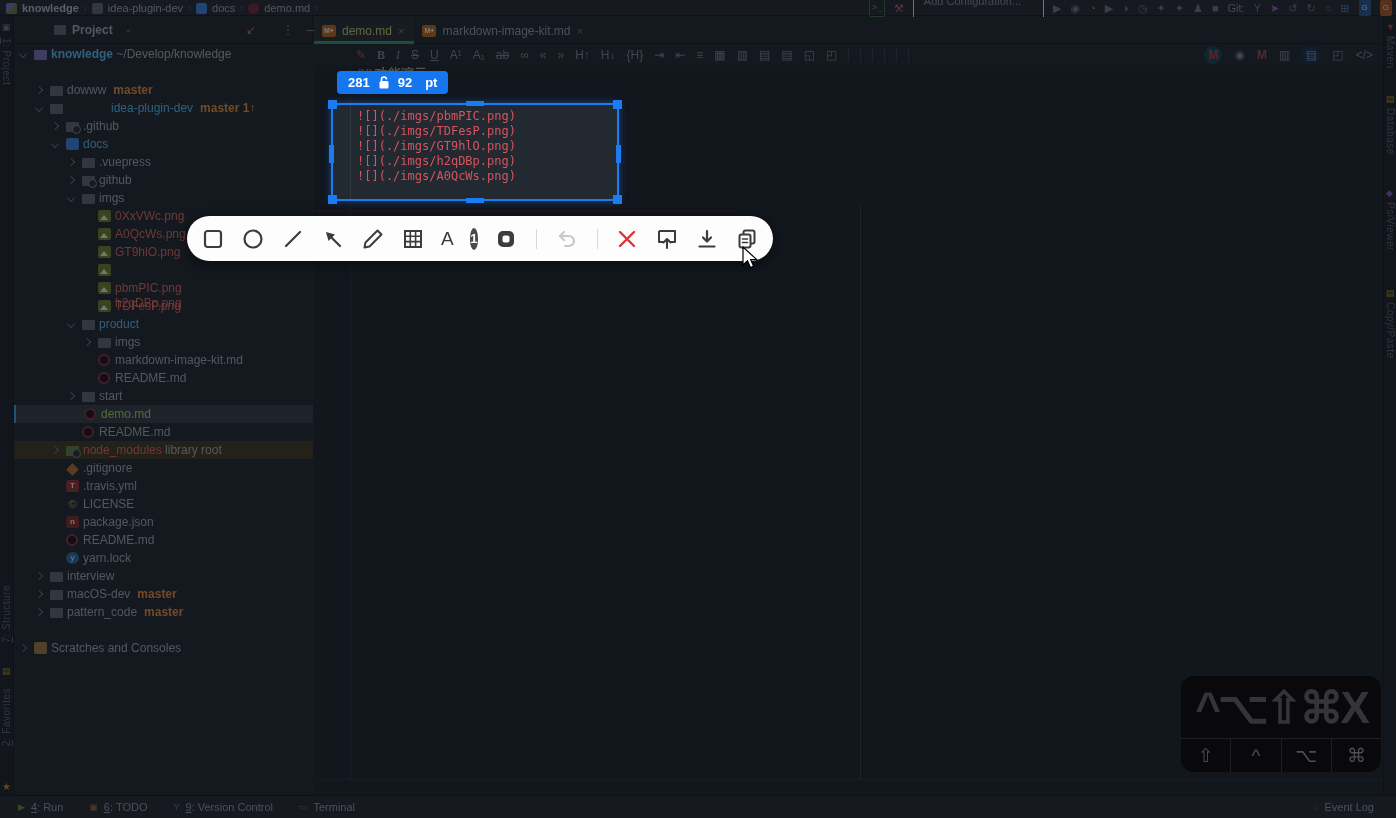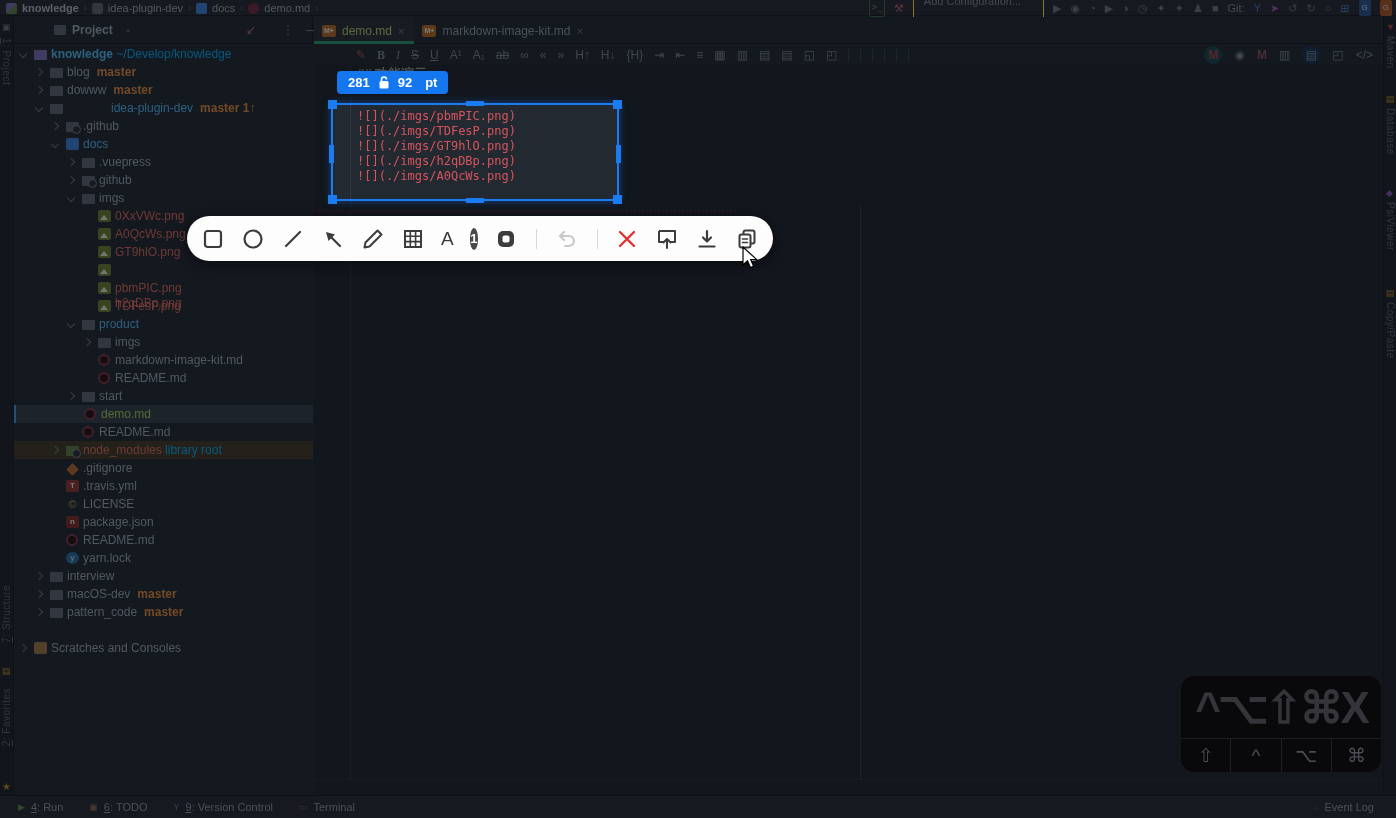--- a/index.html
+++ b/index.html
@@ -87,21 +87,21 @@
   .ic-license { color:#b89a4a; font-size:11px; line-height:12px; }
   .ic-npm { background:#7e3430; border-radius:2px; color:#e8d8d8; font-weight:bold; }
   .ic-yarn { background:#2d6f9e; border-radius:50%; color:#d8e4ec; }
   .ic-lib { background:#7a68b0; border-radius:2px 3px 3px 2px; border-left:3px solid #574a85; }
   .ic-scratch { background:#9a7848; border-radius:2px; }
   .tl { color:#9aa4ad; }
   .tl.cyan { color:#55b5ea; }
   .tl.bold { font-weight:bold; }
   .tl.red { color:#d0685c; }
   .tl.green { color:#9ac858; }
-  .tm { color:#0ea5e9; }
+  .tm { color:#a3a3a3; }
   .tb { color:#d98a42; font-weight:bold; margin-left:7px; }
   .ttext { position:absolute; top:0; white-space:nowrap; }
   
   #editor { position:absolute; left:314px; top:65px; width:1069px; height:730px; background:#222930; }
   #gutterline { position:absolute; left:36px; top:0; bottom:15px; border-left:1px solid rgba(170,190,210,0.10); }
   #mdheading { position:absolute; left:43px; top:0px; color:#8aa090; font-weight:bold; font-size:13px; }
   #codeblock { position:absolute; left:43px; top:44px; font-family:"DejaVu Sans Mono",monospace; font-size:12px; line-height:15px; color:var(--code-red); white-space:pre; }
   #dottedsel { position:absolute; left:0; top:145px; width:422px; border-top:2px dotted #4a2b30; }
   #splitline { position:absolute; left:546px; top:141px; height:574px; border-left:1px solid #3b434b; }
   #editorbottom { position:absolute; left:0; right:0; top:714px; border-top:1px solid rgba(255,255,255,0.05); }
@@ -273,25 +273,20 @@
         <span class="mi ">&lt;/&gt;</span>
       </div>
     </div>
 
   <div id="tree">
       <div class="trow" style="top: 1px;">
         <span class="chev open" style="left: 6px;"></span>
         <span class="ti ic-folder-root" style="left: 20px;"></span>
         <span class="ttext" style="left: 37px;"><span class="tl cyan bold">knowledge</span><span class="tm"> ~/Develop/knowledge</span></span>
       </div>
-      <div class="trow" style="top: 19px;">
-        <span class="chev closed" style="left: 22px;"></span>
-        <span class="ti ic-folder" style="left: 36px;"></span>
-        <span class="ttext" style="left: 53px;"><span class="tl ">blog</span><span class="tb">master</span></span>
-      </div>
       <div class="trow" style="top: 37px;">
         <span class="chev closed" style="left: 22px;"></span>
         <span class="ti ic-folder" style="left: 36px;"></span>
         <span class="ttext" style="left: 53px;"><span class="tl ">dowww</span><span class="tb">master</span></span>
       </div>
       <div class="trow" style="top: 55px;">
         <span class="chev open" style="left: 22px;"></span>
         <span class="ti ic-folder" style="left: 36px;"></span>
         <span class="ttext" style="left: 53px; margin-left: 44px;"><span class="tl cyan">idea-plugin-dev</span><span class="tb">master 1↑</span></span>
       </div>

